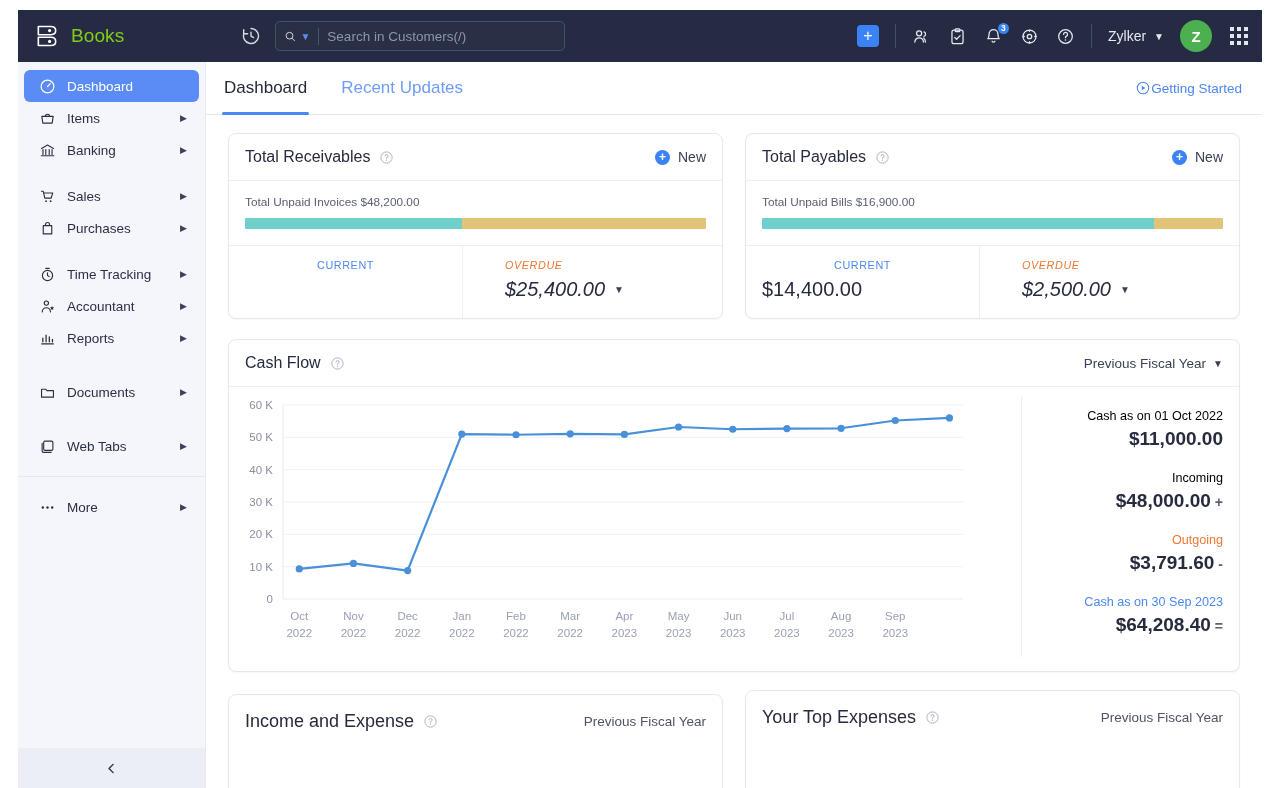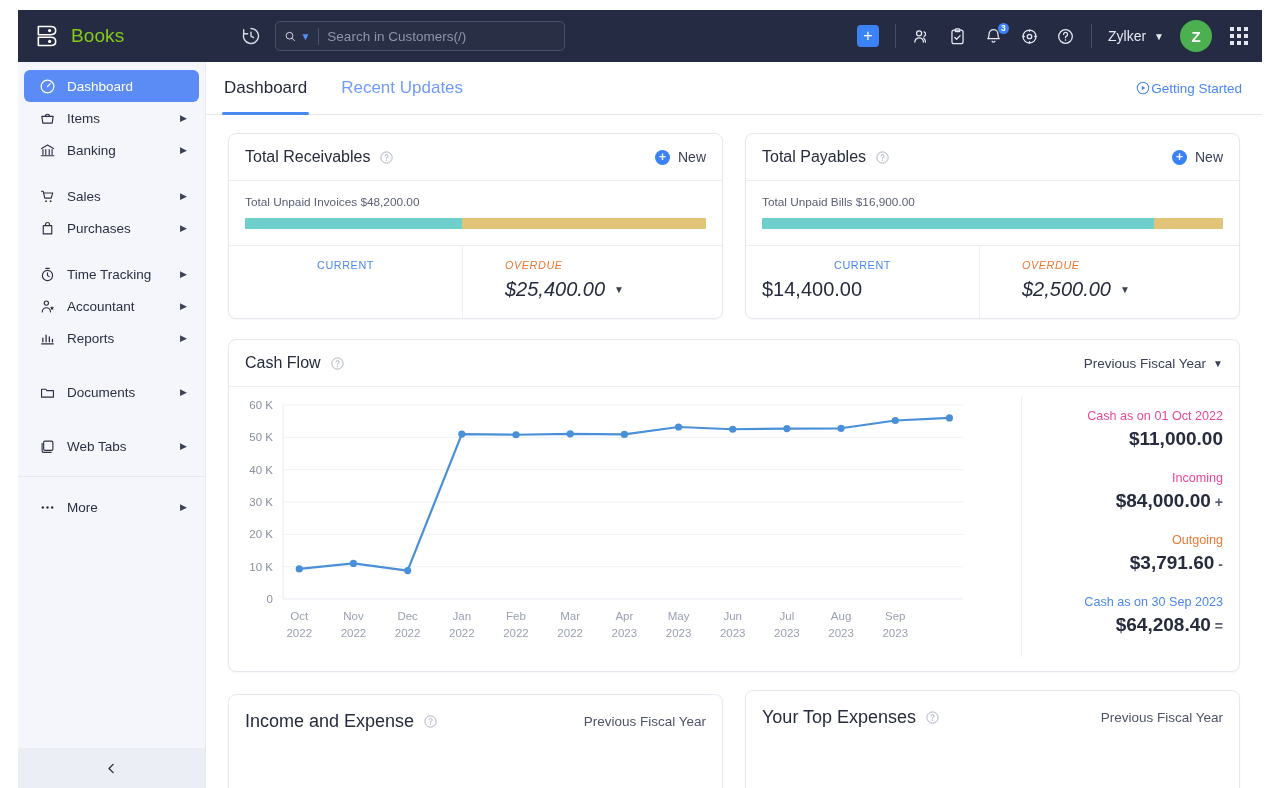--- a/index.html
+++ b/index.html
@@ -177,21 +177,21 @@
   .tf-caret { font-size:10px; color:#3b4256; cursor:pointer; }
   .tf-cell.right { text-align:left; padding-left:42px; }
 
   
   .cashflow { margin-top:20px; }
   .period-select { margin-left:auto; display:flex; align-items:center; gap:7px; font-size:13.5px; color:#3b4256; cursor:pointer; }
   .cf-body { display:flex; padding: 10px 0 14px 0; }
   .cf-chart { flex:1; padding-left: 8px; position:relative; height:258px; }
   .cf-side { width: 218px; border-left:1px solid #eceef4; padding: 12px 16px 0 16px; text-align:right; }
   .cf-blk { margin-bottom: 21px; }
-  .cf-lbl { font-size:12.6px; color:#ec4899; margin-bottom:5px; }
+  .cf-lbl { font-size:12.6px; color:#000000; margin-bottom:5px; }
   .cf-lbl.orange { color:#ee7733; }
   .cf-lbl.blue { color:#4b87f0; }
   .cf-val { font-size:19px; color:#262b3d;font-weight:bold; }
   .cf-op { font-size:14px; color:#5a6075; margin-left:4px; }
 
   .chart-svg { display:block; }
   .ylab { font-size:11.5px; fill:#8a90a4; font-family:"Liberation Sans", sans-serif; }
   .xlab { font-size:11.5px; fill:#9aa0b3; font-family:"Liberation Sans", sans-serif; text-anchor:middle; }
   .gridline { stroke:#f0f1f6; stroke-width:1; }
   .axisline { stroke:#e9ebf2; stroke-width:1; }
@@ -601,21 +601,21 @@
             </div>
 
             <aside class="cf-side">
               <div class="cf-blk">
                 <div class="cf-lbl">Cash as on 01 Oct 2022</div>
                 <div class="cf-val">$11,000.00</div>
               </div>
               <div class="cf-blk">
                 <div class="cf-lbl">Incoming</div>
                 <div class="cf-val">
-                  <span>$84,000.00</span><span class="cf-op">+</span>
+                  <span>$48,000.00</span><span class="cf-op">+</span>
                 </div>
               </div>
               <div class="cf-blk">
                 <div class="cf-lbl orange">Outgoing</div>
                 <div class="cf-val">
                   <span>$3,791.60</span><span class="cf-op">-</span>
                 </div>
               </div>
               <div class="cf-blk">
                 <div class="cf-lbl blue">Cash as on 30 Sep 2023</div>

